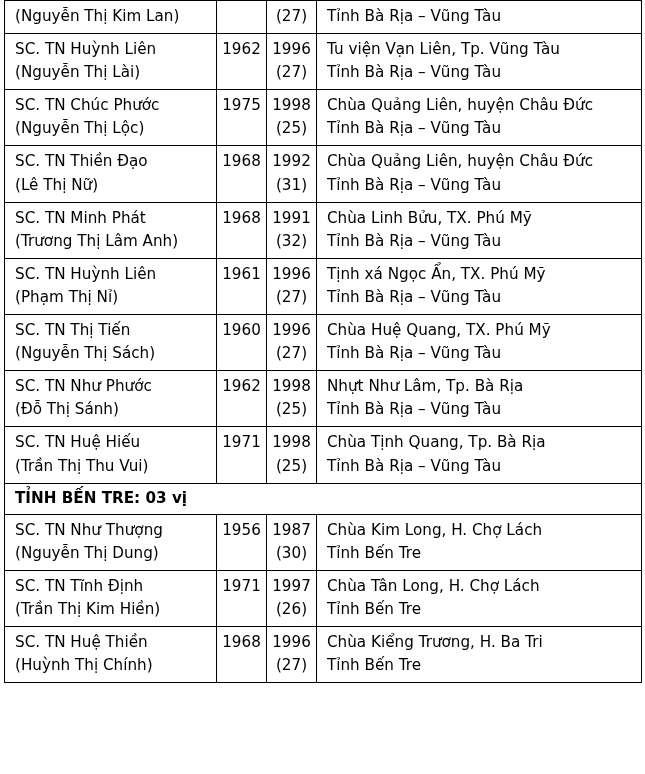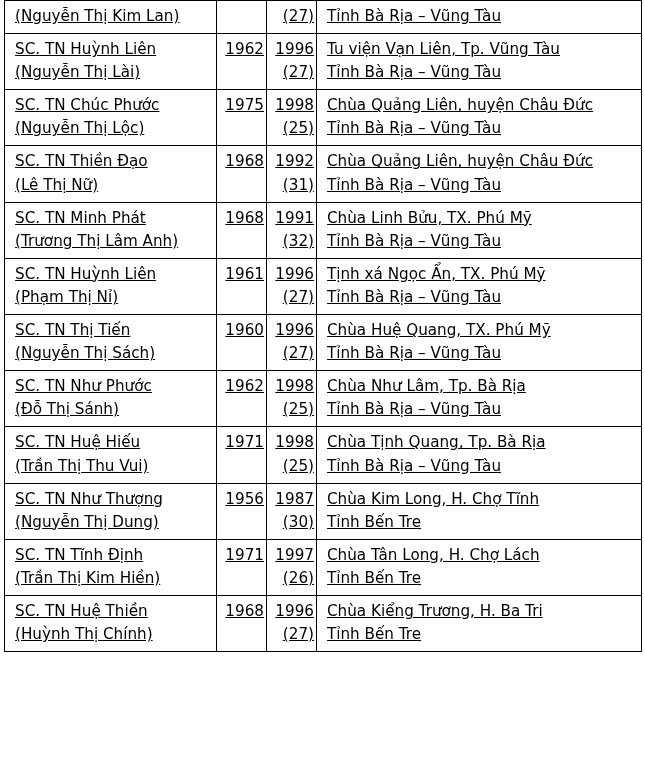--- a/index.html
+++ b/index.html
@@ -12,21 +12,20 @@
     height: 774px;
     font-family: "DejaVu Sans", "Liberation Sans", sans-serif;
     color: #000000;
     overflow: hidden;
   }
   .page {
     width: 518px;
     height: 774px;
     position: relative;
     box-sizing: border-box;
-    text-decoration: underline;
   }
   table.doc-table {
     width: 637px;
     margin-left: 4px;
     border-collapse: collapse;
     table-layout: fixed;
   }
   table.doc-table td {
     border: 1.6px solid #000000;
     padding: 0;
@@ -37,21 +36,21 @@
   col.c-born   { width: 50px; }
   col.c-ord    { width: 50px; }
   col.c-place  { width: 325px; }
 
   .cell-pad {
     padding: 4px 8px 5px 10px;
     line-height: 1.52;
     font-size: 15.2px;
   }
   .cell-center {
-    text-align: right;
+    text-align: center;
     padding: 4px 2px 5px 2px;
     line-height: 1.52;
     font-size: 15.2px;
   }
   .line1 { white-space: nowrap; }
   .line2 { white-space: nowrap; }
   .section-row td {
     padding: 4px 8px 5px 10px;
   }
   .section-label {
@@ -267,21 +266,21 @@
           </div>
         </td>
         <td>
           <div class="cell-center">
             <div>1998</div>
             <div>(25)</div>
           </div>
         </td>
         <td>
           <div class="cell-pad">
-            <div class="line1">Chùa Như Lâm, Tp. Bà Rịa</div>
+            <div class="line1">Nhựt Như Lâm, Tp. Bà Rịa</div>
             <div class="line2">Tỉnh Bà Rịa – Vũng Tàu</div>
           </div>
         </td>
       </tr>
 
       <tr>
         <td>
           <div class="cell-pad">
             <div class="line1">SC. TN Huệ Hiếu</div>
             <div class="line2">(Trần Thị Thu Vui)</div>
@@ -299,20 +298,25 @@
           </div>
         </td>
         <td>
           <div class="cell-pad">
             <div class="line1">Chùa Tịnh Quang, Tp. Bà Rịa</div>
             <div class="line2">Tỉnh Bà Rịa – Vũng Tàu</div>
           </div>
         </td>
       </tr>
 
+      <tr class="section-row">
+        <td colspan="4">
+          <div class="section-label">TỈNH BẾN TRE: 03 vị</div>
+        </td>
+      </tr>
 
       <tr>
         <td>
           <div class="cell-pad">
             <div class="line1">SC. TN Như Thượng</div>
             <div class="line2">(Nguyễn Thị Dung)</div>
           </div>
         </td>
         <td>
           <div class="cell-center">
@@ -320,21 +324,21 @@
           </div>
         </td>
         <td>
           <div class="cell-center">
             <div>1987</div>
             <div>(30)</div>
           </div>
         </td>
         <td>
           <div class="cell-pad">
-            <div class="line1">Chùa Kim Long, H. Chợ Tĩnh</div>
+            <div class="line1">Chùa Kim Long, H. Chợ Lách</div>
             <div class="line2">Tỉnh Bến Tre</div>
           </div>
         </td>
       </tr>
 
       <tr>
         <td>
           <div class="cell-pad">
             <div class="line1">SC. TN Tĩnh Định</div>
             <div class="line2">(Trần Thị Kim Hiền)</div>

